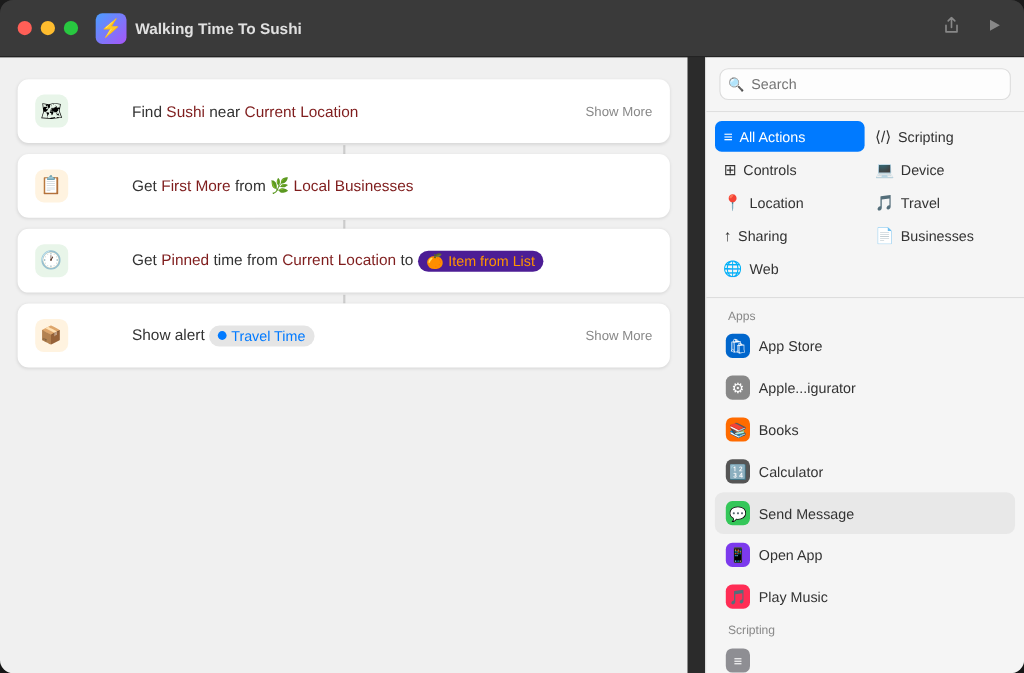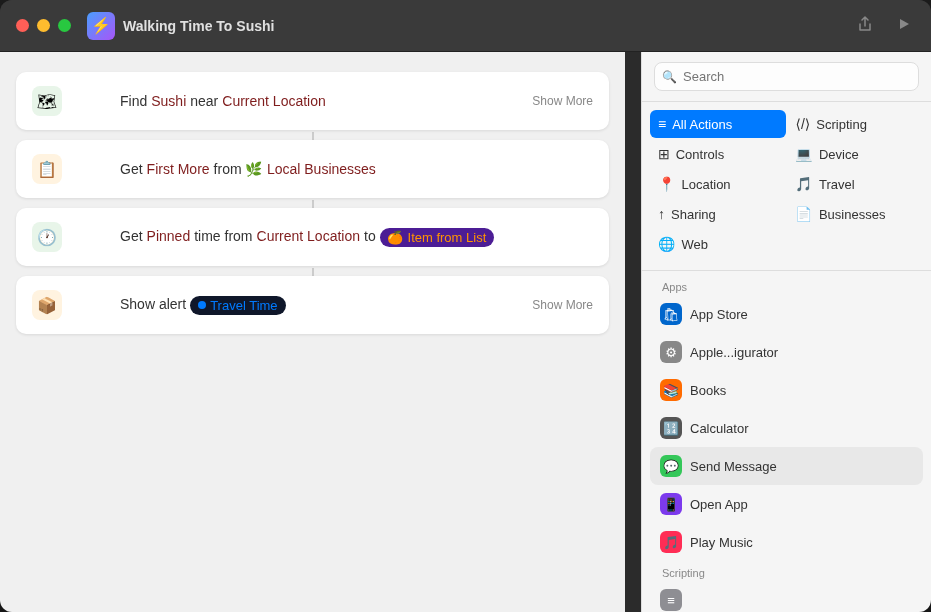--- a/index.html
+++ b/index.html
@@ -129,21 +129,21 @@
       flex-wrap: wrap;
       gap: 4px;
       margin-left: 48px;
     }
     .step-content .plain { color: #333; }
     .step-content .token-blue {
       color: #7f1d1d;
       font-weight: 500;
     }
     .step-content .token-pill {
-      background: #0f172a;
+      background: #e5e5e5;
       border-radius: 12px;
       padding: 2px 8px;
       font-size: 13px;
       color: #007aff;
       display: flex;
       align-items: center;
       gap: 4px;
     }
     .token-pill.orange-pill {
       background: #4c1d95;

